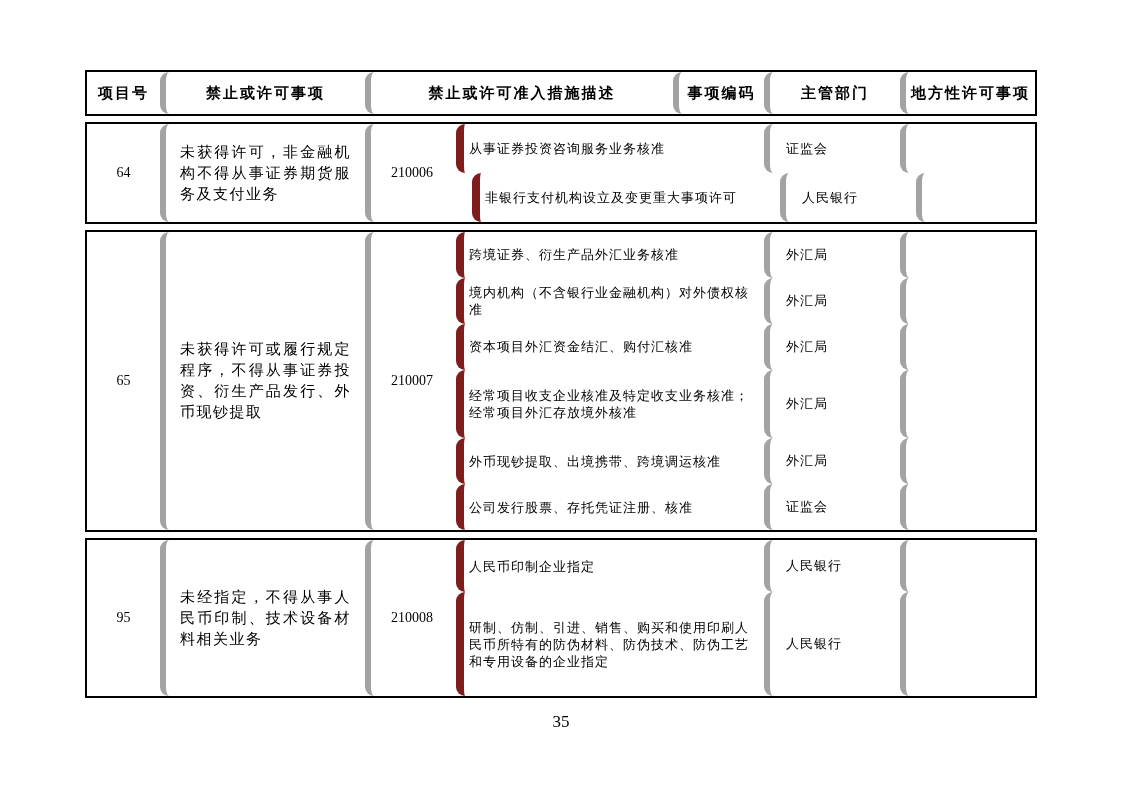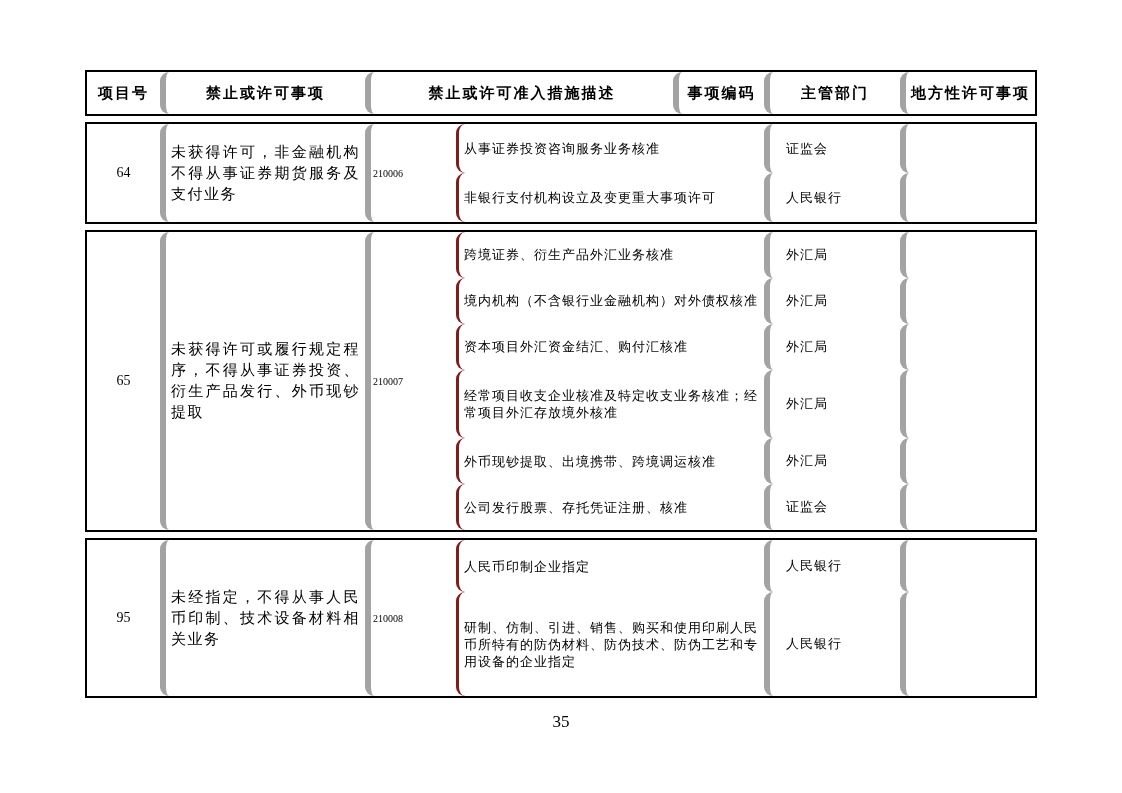--- a/index.html
+++ b/index.html
@@ -14,33 +14,33 @@
     display:flex;border:2px solid #000;box-sizing:border-box;
     margin-bottom:6px;background:#fff;align-items:stretch;
   }
   .header-row{height:46px;}
   #table-body .t-row:nth-child(1){height:102px;}
   #table-body .t-row:nth-child(2){height:302px;}
   #table-body .t-row:nth-child(3){height:160px;}
   .cell{box-sizing:border-box;display:flex;align-items:center;border-radius:9px;}
   .cell + .cell, .m-row .cell + .cell{border-left:6px solid #a3a3a3;}
   .c1{width:73px;justify-content:center;font-size:14px;flex:0 0 auto;}
-  .c2{width:205px;padding:4px 5px;font-size:15px;letter-spacing:1.5px;
+  .c2{width:205px;padding:4px 14px;font-size:15px;letter-spacing:1.5px;
       line-height:21px;text-align:justify;flex:0 0 auto;}
-  .c3{width:91px;padding-left:2px;font-size:10px;flex:0 0 auto;}
+  .c3{width:91px;padding-left:20px;font-size:14px;flex:0 0 auto;}
   .hc{justify-content:center;font-weight:bold;font-size:15px;letter-spacing:2px;}
   .hc1{width:73px;}
   .hc2{width:205px;}
   .hc3{width:91px;}
   .hc4{width:308px;}
   .hc5{width:136px;}
   .hc6{flex:1;}
   .measures{flex:1;display:flex;flex-direction:column;align-items:stretch;}
   .m-row{display:flex;flex-basis:0;min-height:0;align-items:stretch;}
-  .m-row .cell:first-child{border-left:3px solid #7f1d1d;}
+  .m-row .cell:first-child{border-left:8px solid #7f1d1d;}
   .m-desc{width:308px;padding:2px 5px;font-size:13px;letter-spacing:1px;
           line-height:17px;flex:0 0 auto;}
   .m-dept{width:136px;padding-left:16px;font-size:13px;letter-spacing:1px;flex:0 0 auto;}
   .m-local{flex:1;font-size:13px;}
   .page-number{
     position:absolute;left:0;top:712px;width:100%;
     text-align:center;font-size:17px;
   }
 </style>
 </head>
@@ -64,21 +64,21 @@
           </div>
           <div class="cell c3">210006</div>
           <div class="measures">
             <div class="m-row" style="flex-grow: 2;">
               <div class="cell m-desc">
                 <div class="">从事证券投资咨询服务业务核准</div>
               </div>
               <div class="cell m-dept">证监会</div>
               <div class="cell m-local"></div>
             </div>
-            <div class="m-row" style="flex-grow: 2;">
+            <div class="m-row" style="flex-grow: 2; margin-left: 16px;">
               <div class="cell m-desc">
                 <div class="">非银行支付机构设立及变更重大事项许可</div>
               </div>
               <div class="cell m-dept">人民银行</div>
               <div class="cell m-local"></div>
             </div>
           </div>
         </div>
         <div class="t-row">
           <div class="cell c1">65</div>

